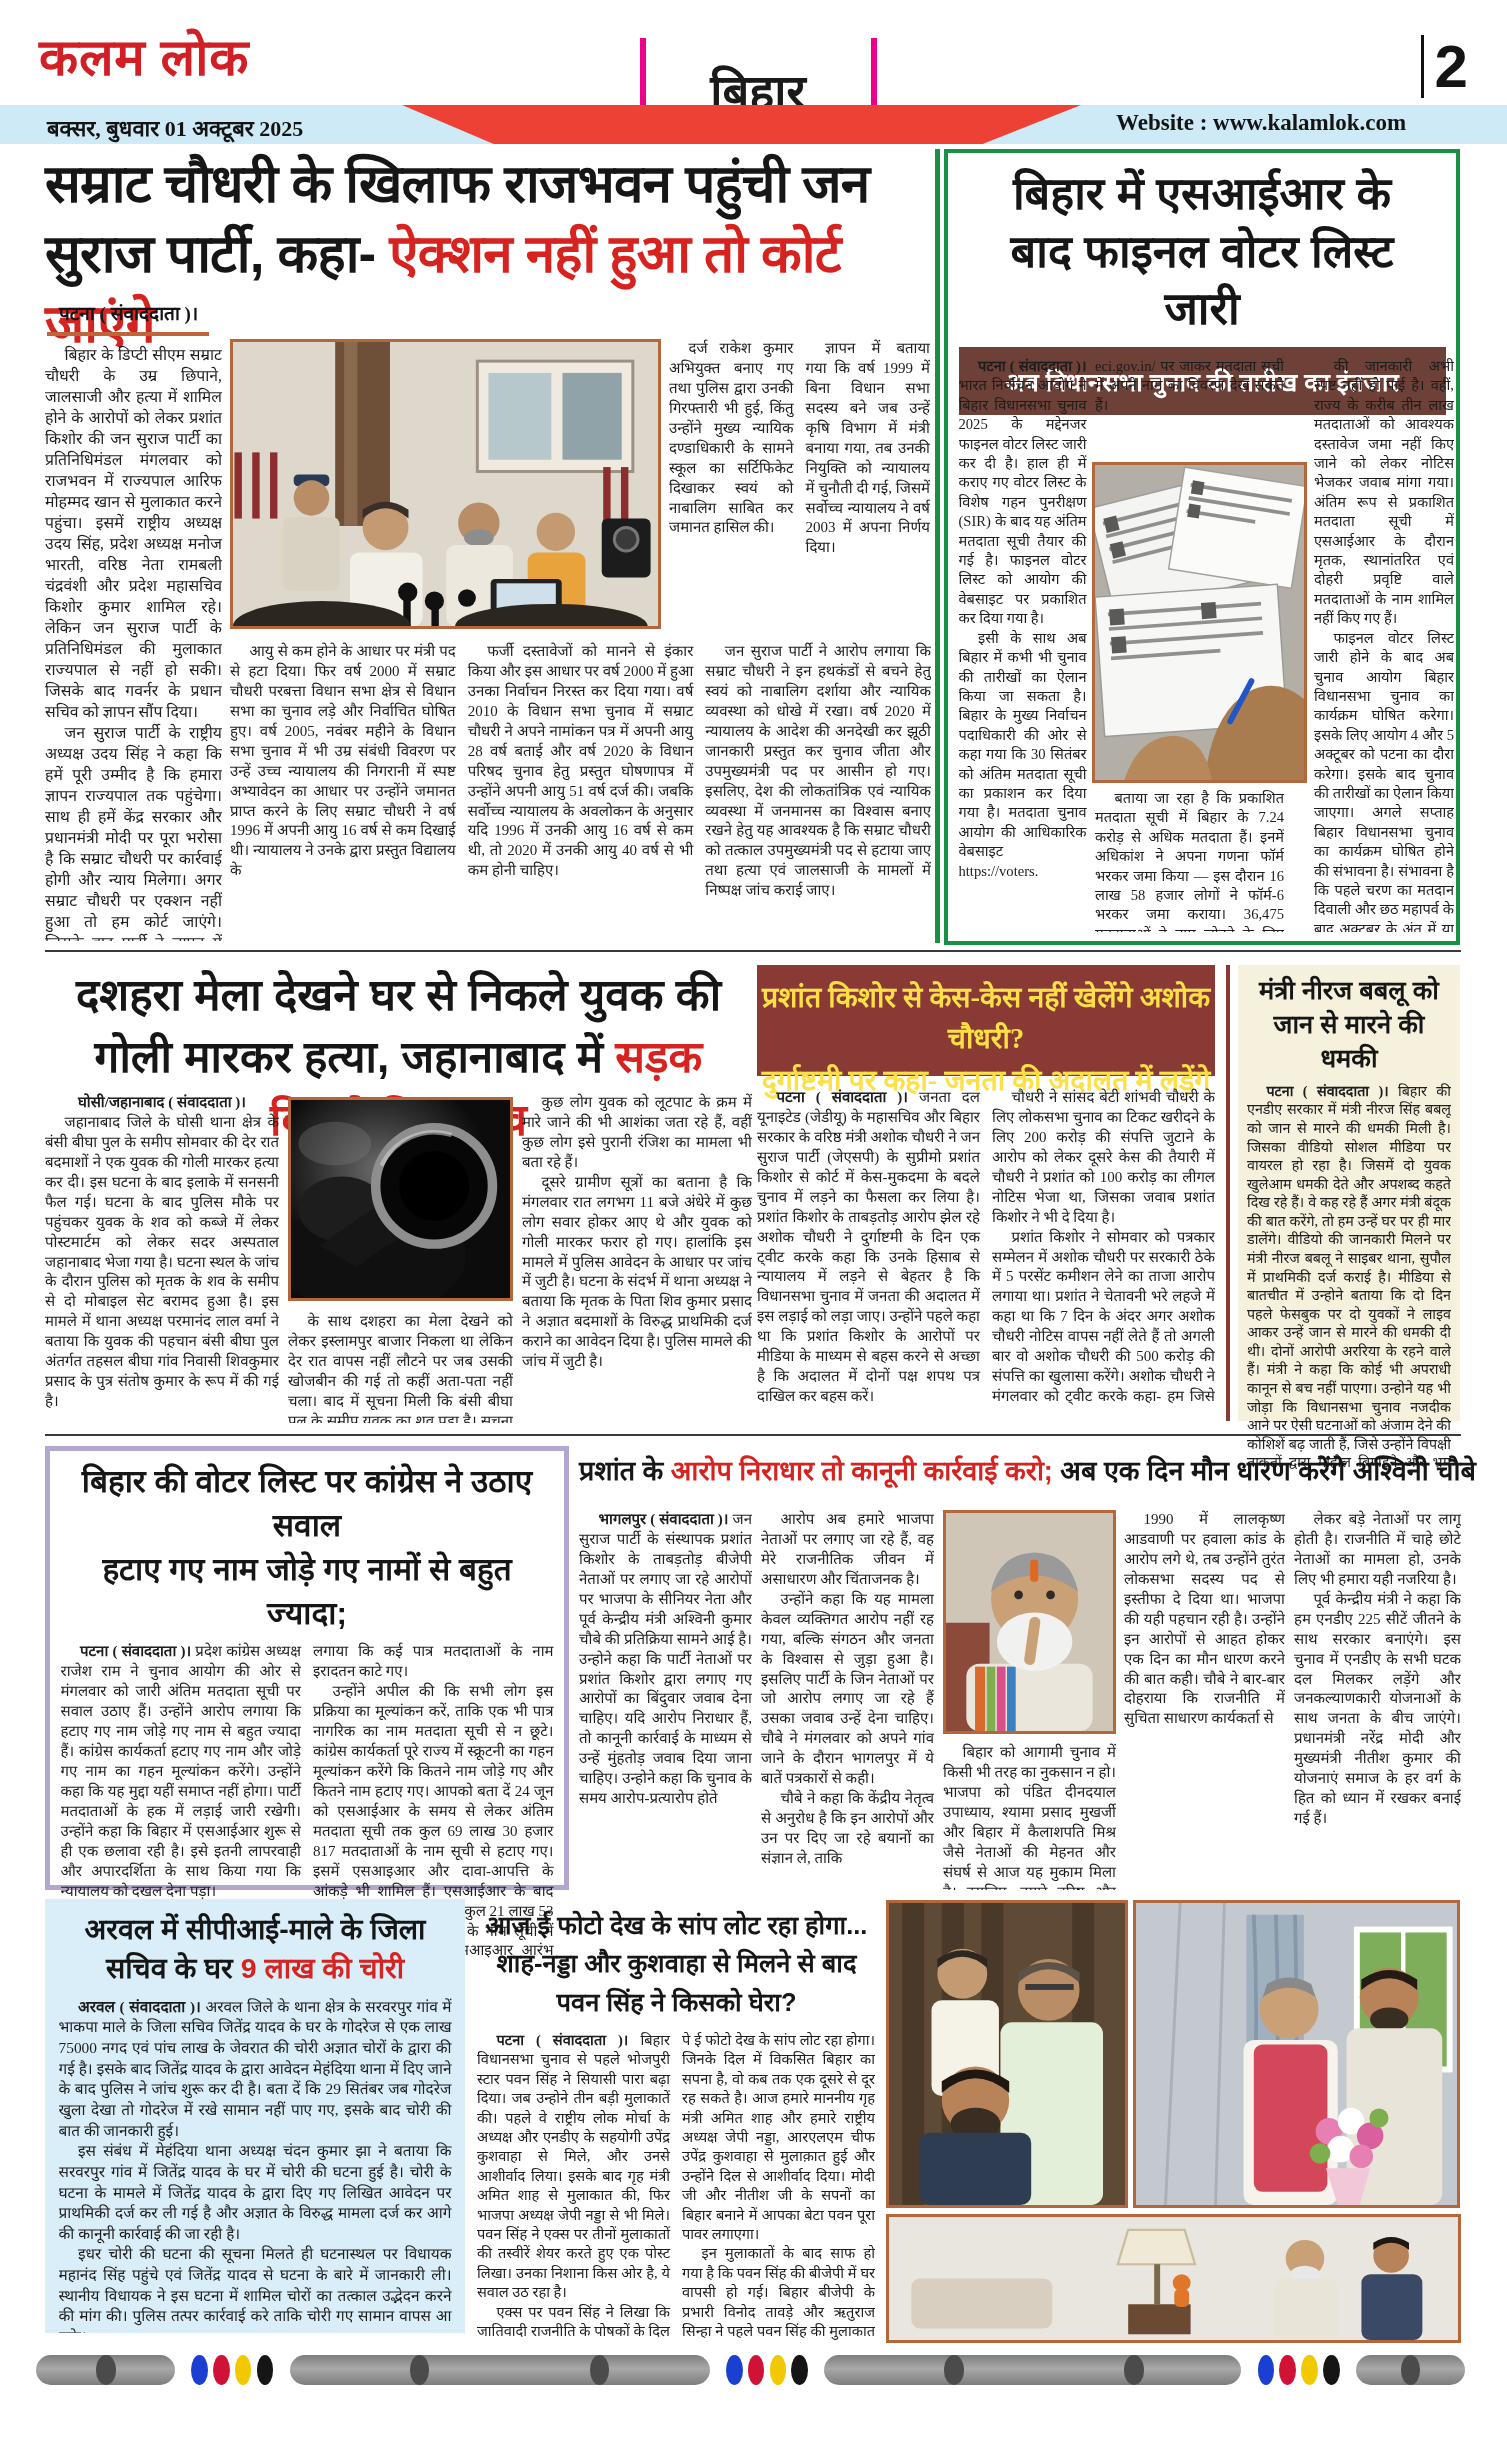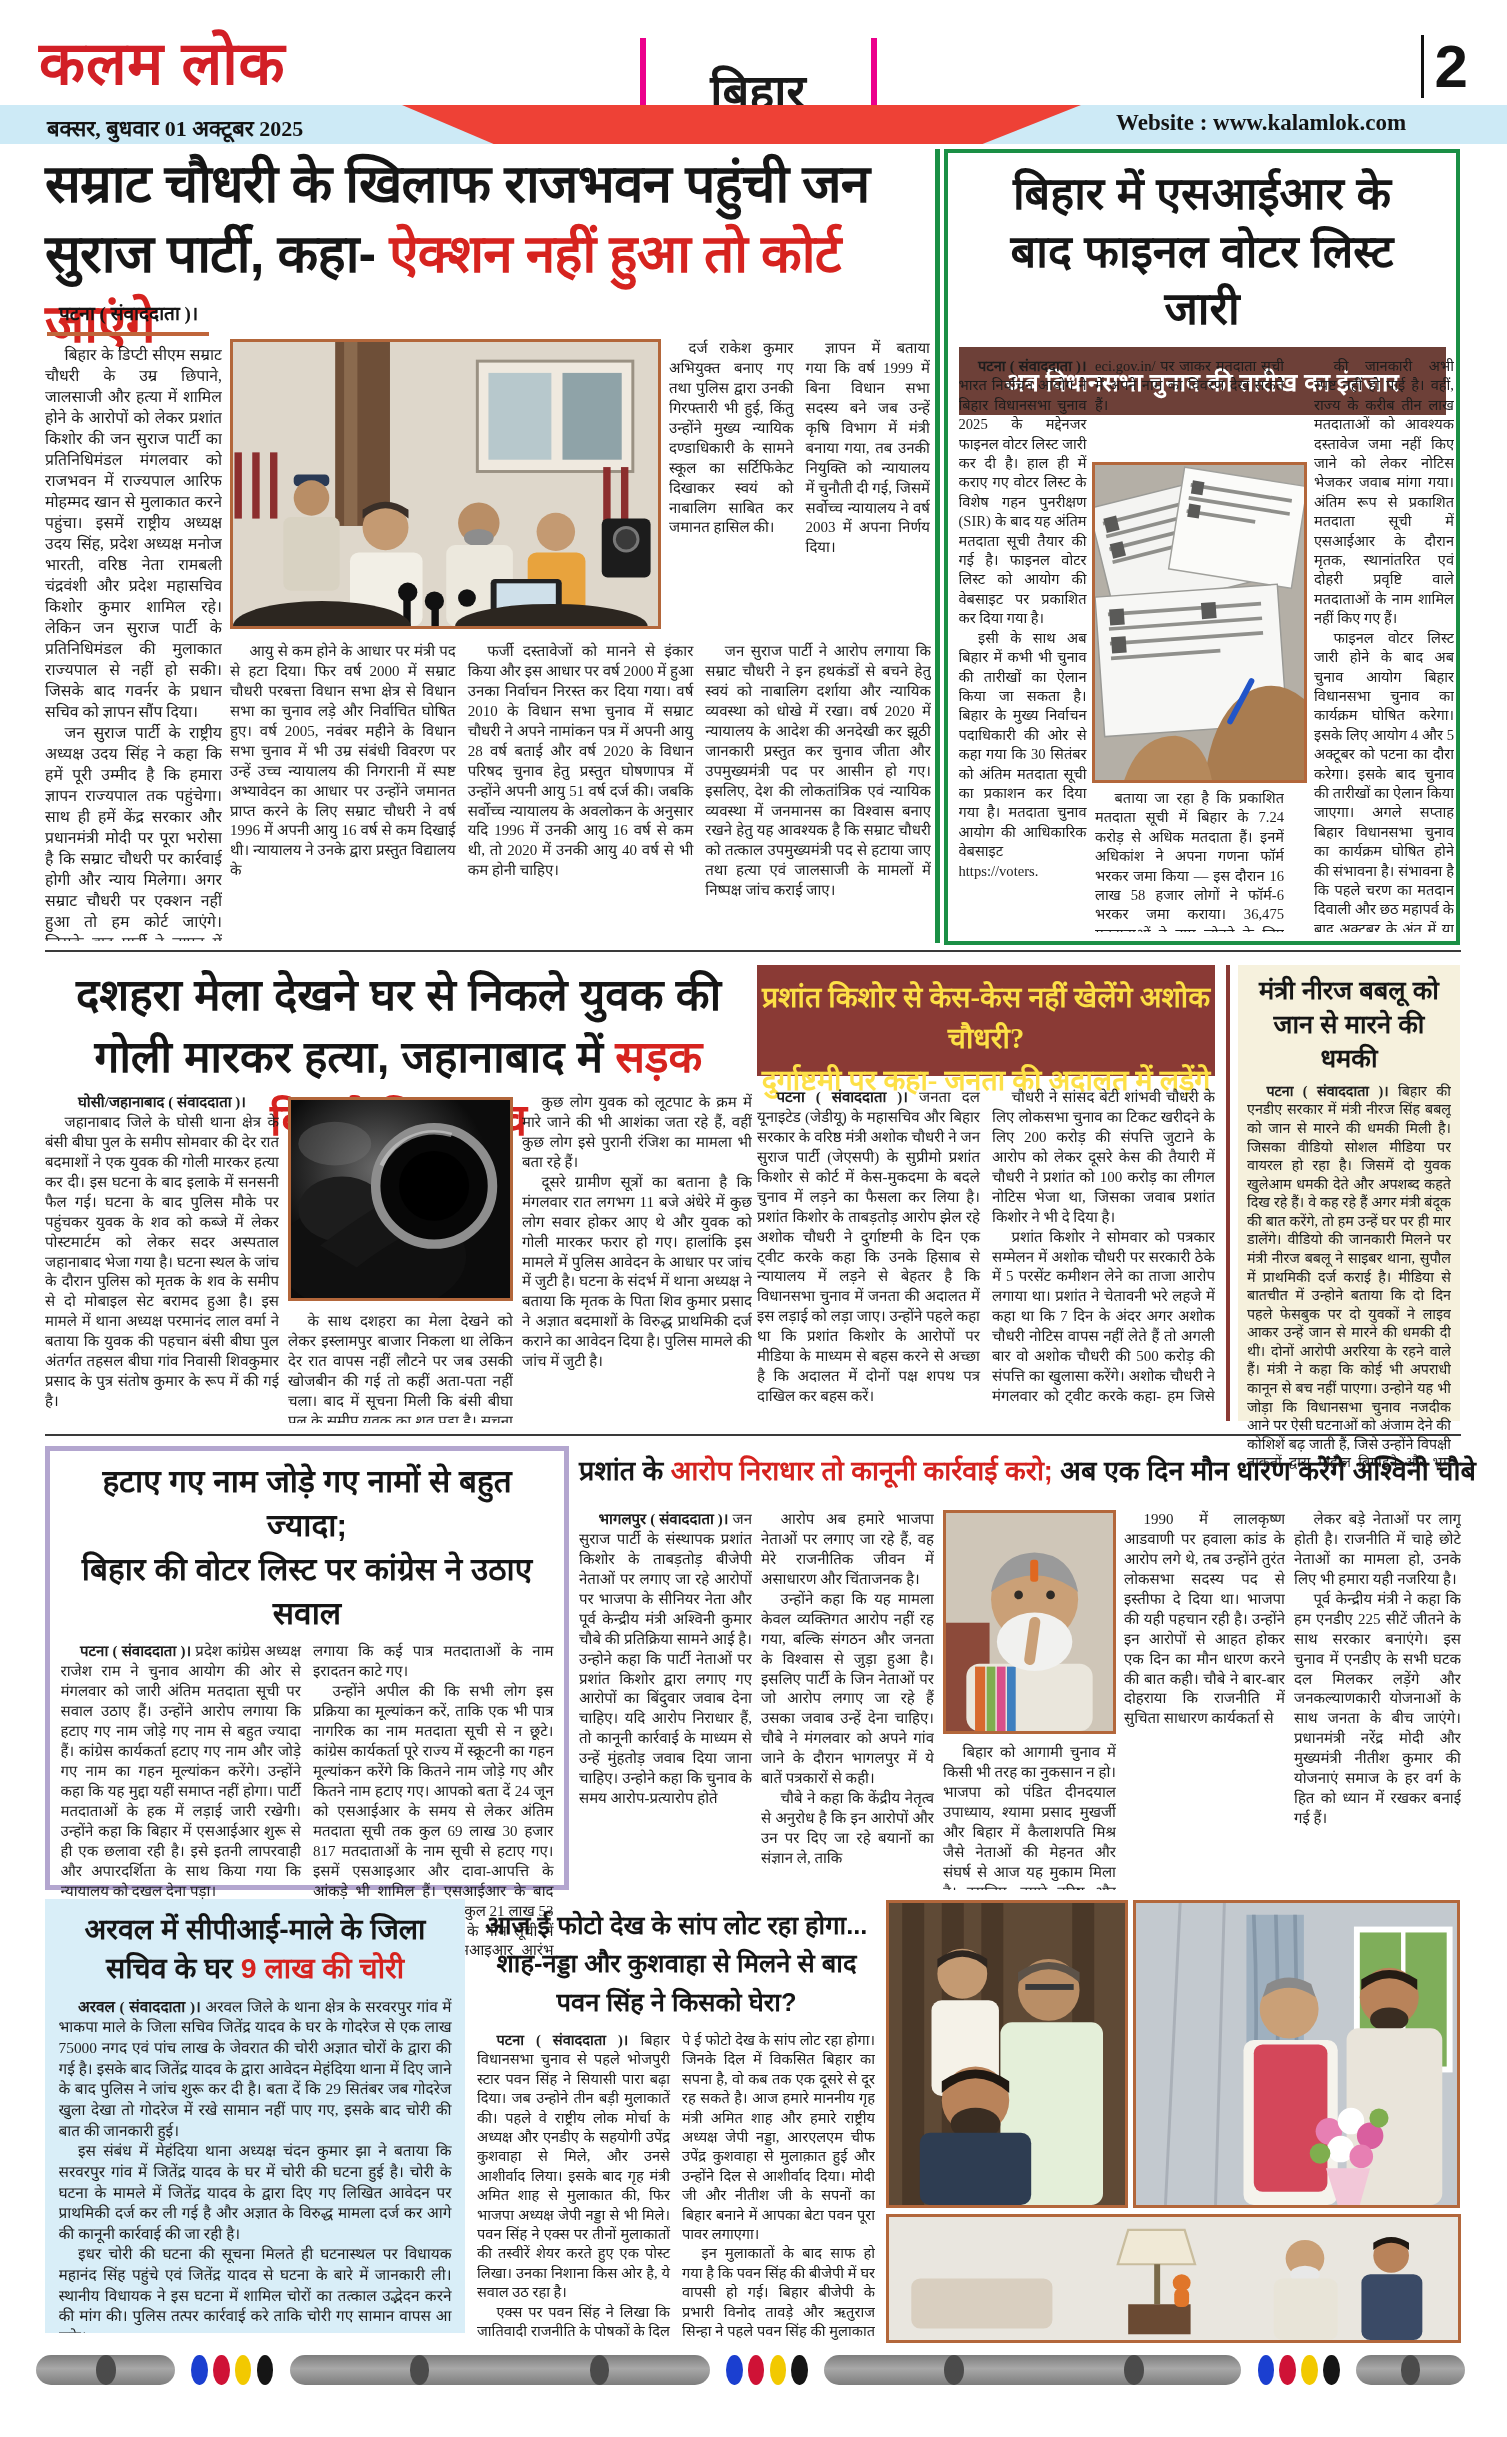--- a/index.html
+++ b/index.html
@@ -13,21 +13,21 @@
   .bodytext{font-size:15.8px;line-height:1.33;text-align:justify;color:#1d1d1d;overflow:hidden}
   .bodytext p{margin:0;text-indent:19.5px}
   .bodytext p.lead{text-indent:19.5px}
   .bodytext strong{font-weight:700}
   .cols2{column-count:2;column-gap:12px}
   .cols3{column-count:3;column-gap:12px}
   .photo{border:3px solid #b3673b;background:#d8d4cc;overflow:hidden}
   .photo svg{display:block;width:100%;height:100%}
   h1,h2,h3{font-family:"Liberation Sans","DejaVu Sans",sans-serif;font-weight:800;color:#161616}
   
-  .brand{font-size:60px;font-weight:900;color:#d21f26;letter-spacing:0.8px}
+  .brand{font-size:51px;font-weight:900;color:#d21f26;letter-spacing:0.8px}
   .section-title{font-size:47px;font-weight:900;color:#1a1a1a}
   .crop-bar{width:6px;background:#ec008c}
   .pagenum{font-size:60px;font-weight:700;border-left:3px solid #111;padding-left:10.5px;line-height:1.05}
   .strip{background:#cdeaf6}
   .strip-trap{background:#ee4136;clip-path:polygon(0 0,100% 0,85.5% 100%,13.5% 100%)}
   .dateline{font-size:22px;font-weight:700}
   .website{font-size:23px;font-weight:700}
   
   .h-a1{font-size:53px;line-height:1.32;letter-spacing:-0.8px}
   .h-a2{font-size:45px;line-height:1.28}
@@ -262,22 +262,22 @@
     <h3 class="h-a5 center">मंत्री नीरज बबलू को जान से मारने की धमकी</h3>
     <div class="bodytext" style="font-size:14.3px;line-height:1.3;margin-top:6px;height:390px">
       <p class="lead"><strong>पटना ( संवाददाता )।</strong> <span>बिहार की एनडीए सरकार में मंत्री नीरज सिंह बबलू को जान से मारने की धमकी मिली है। जिसका वीडियो सोशल मीडिया पर वायरल हो रहा है। जिसमें दो युवक खुलेआम धमकी देते और अपशब्द कहते दिख रहे हैं। वे कह रहे हैं अगर मंत्री बंदूक की बात करेंगे, तो हम उन्हें घर पर ही मार डालेंगे। वीडियो की जानकारी मिलने पर मंत्री नीरज बबलू ने साइबर थाना, सुपौल में प्राथमिकी दर्ज कराई है। मीडिया से बातचीत में उन्होने बताया कि दो दिन पहले फेसबुक पर दो युवकों ने लाइव आकर उन्हें जान से मारने की धमकी दी थी। दोनों आरोपी अररिया के रहने वाले हैं। मंत्री ने कहा कि कोई भी अपराधी कानून से बच नहीं पाएगा। उन्होने यह भी जोड़ा कि विधानसभा चुनाव नजदीक आने पर ऐसी घटनाओं को अंजाम देने की कोशिशें बढ़ जाती हैं, जिसे उन्होंने विपक्षी ताकतों द्वारा माहौल बिगाड़ने और भ्रम फैलाने की साजिश बताया।</span></p>
     </div>
   </div>
 
   <div class="abs hrule" style="left:45px;top:1434px;width:1416px;height:1.5px"></div>
 
   <div class="abs purple-box" style="left:45px;top:1446px;width:524px;height:444px;padding:7.5px 10.5px">
     <h3 class="h-a6 center">
+      <span style="display:block">बिहार की वोटर लिस्ट पर कांग्रेस ने उठाए सवाल</span>
       <span style="display:block">हटाए गए नाम जोड़े गए नामों से बहुत ज्यादा;</span>
-      <span style="display:block">बिहार की वोटर लिस्ट पर कांग्रेस ने उठाए सवाल</span>
     </h3>
     <div class="bodytext cols2" style="font-size:15px;margin-top:7.5px;height:329px">
       <p class="lead"><strong>पटना ( संवाददाता )।</strong> <span>प्रदेश कांग्रेस अध्यक्ष राजेश राम ने चुनाव आयोग की ओर से मंगलवार को जारी अंतिम मतदाता सूची पर सवाल उठाए हैं। उन्होंने आरोप लगाया कि हटाए गए नाम जोड़े गए नाम से बहुत ज्यादा हैं। कांग्रेस कार्यकर्ता हटाए गए नाम और जोड़े गए नाम का गहन मूल्यांकन करेंगे। उन्होंने कहा कि यह मुद्दा यहीं समाप्त नहीं होगा। पार्टी मतदाताओं के हक में लड़ाई जारी रखेगी। उन्होंने कहा कि बिहार में एसआईआर शुरू से ही एक छलावा रही है। इसे इतनी लापरवाही और अपारदर्शिता के साथ किया गया कि न्यायालय को दखल देना पड़ा।</span></p>
     <p>मुख्य चुनाव आयुक्त इसे सफल बता रहे हैं, जबकि वास्तव में इसकी निष्पक्षता और पारदर्शिता सवालों के घेरे में है। उन्होंने आरोप लगाया कि कई पात्र मतदाताओं के नाम इरादतन काटे गए।</p>
         <p>उन्होंने अपील की कि सभी लोग इस प्रक्रिया का मूल्यांकन करें, ताकि एक भी पात्र नागरिक का नाम मतदाता सूची से न छूटे। कांग्रेस कार्यकर्ता पूरे राज्य में स्क्रूटनी का गहन मूल्यांकन करेंगे कि कितने नाम जोड़े गए और कितने नाम हटाए गए। आपको बता दें 24 जून को एसआईआर के समय से लेकर अंतिम मतदाता सूची तक कुल 69 लाख 30 हजार 817 मतदाताओं के नाम सूची से हटाए गए। इसमें एसआइआर और दावा-आपत्ति के आंकड़े भी शामिल हैं। एसआईआर के बाद जारी अंतिम मतदाता सूची में कुल 21 लाख 53 हजार 343 नए मतदाताओं के नाम सूची में सम्मिलित किए गए हैं। एसआइआर आरंभ होने के पहले मतदाता सूची में कुल सात करोड़ 89 लाख 69 हजार 844 मतदाताओं के नाम सम्मिलित थे।</p>
       </div>
   </div>
 
   <h2 class="abs h-a7" style="left:579px;top:1455px;width:881px"><span>प्रशांत के </span><span class="red">आरोप निराधार तो कानूनी कार्रवाई करो;</span><span> अब एक दिन मौन धारण करेंगे अश्विनी चौबे</span></h2>
 

